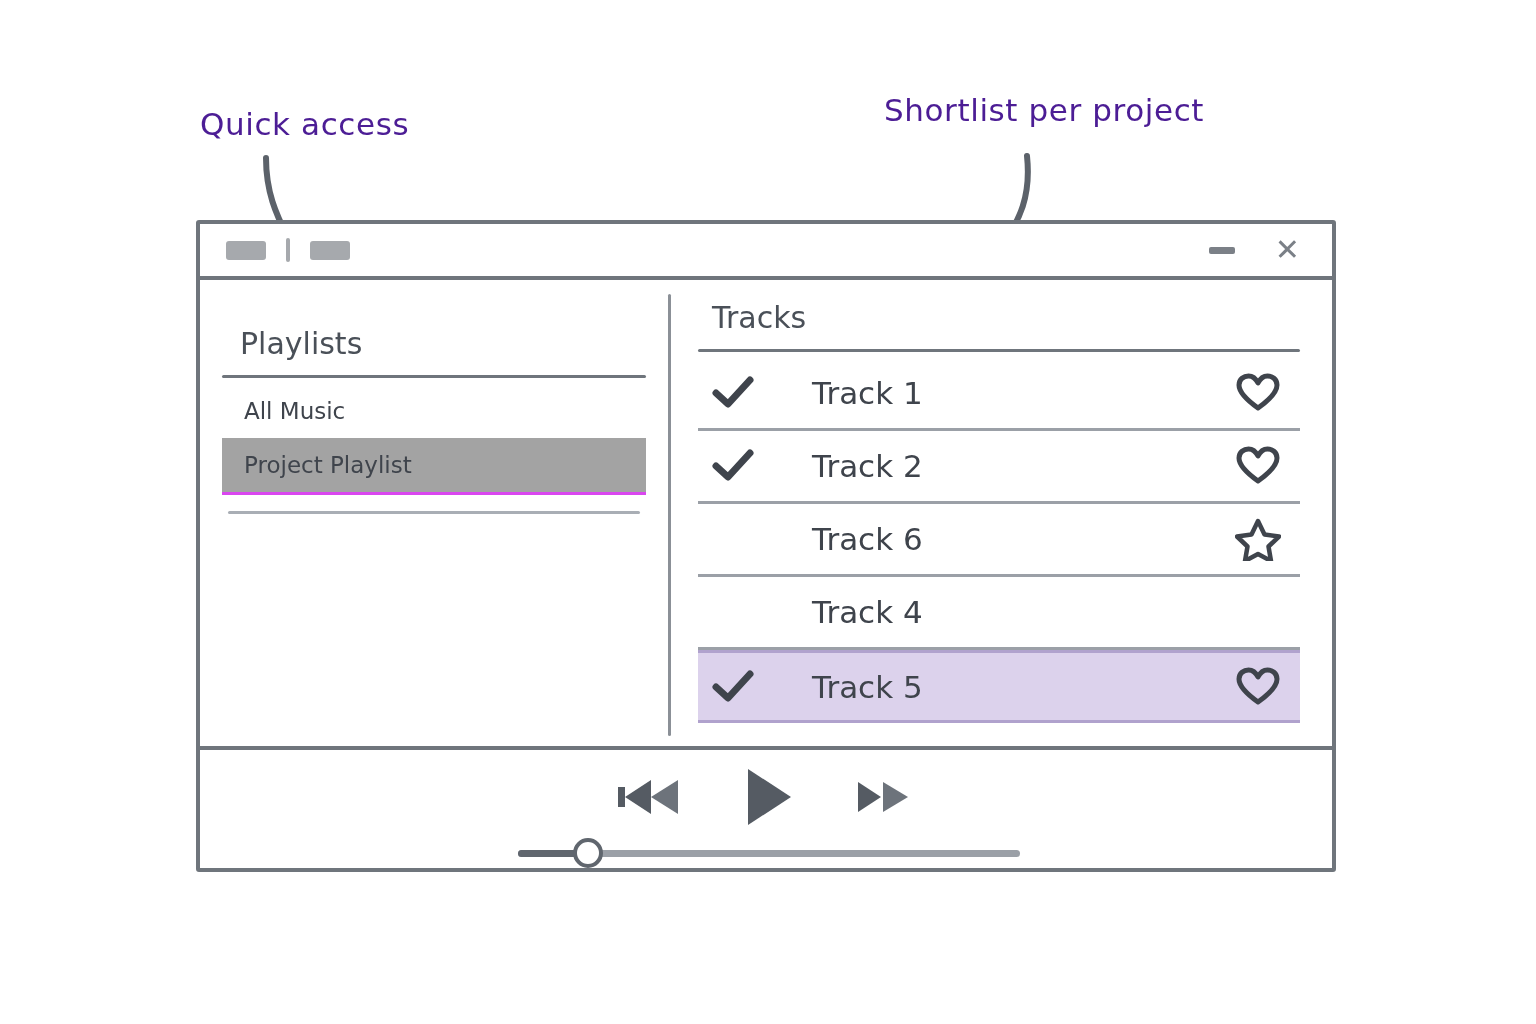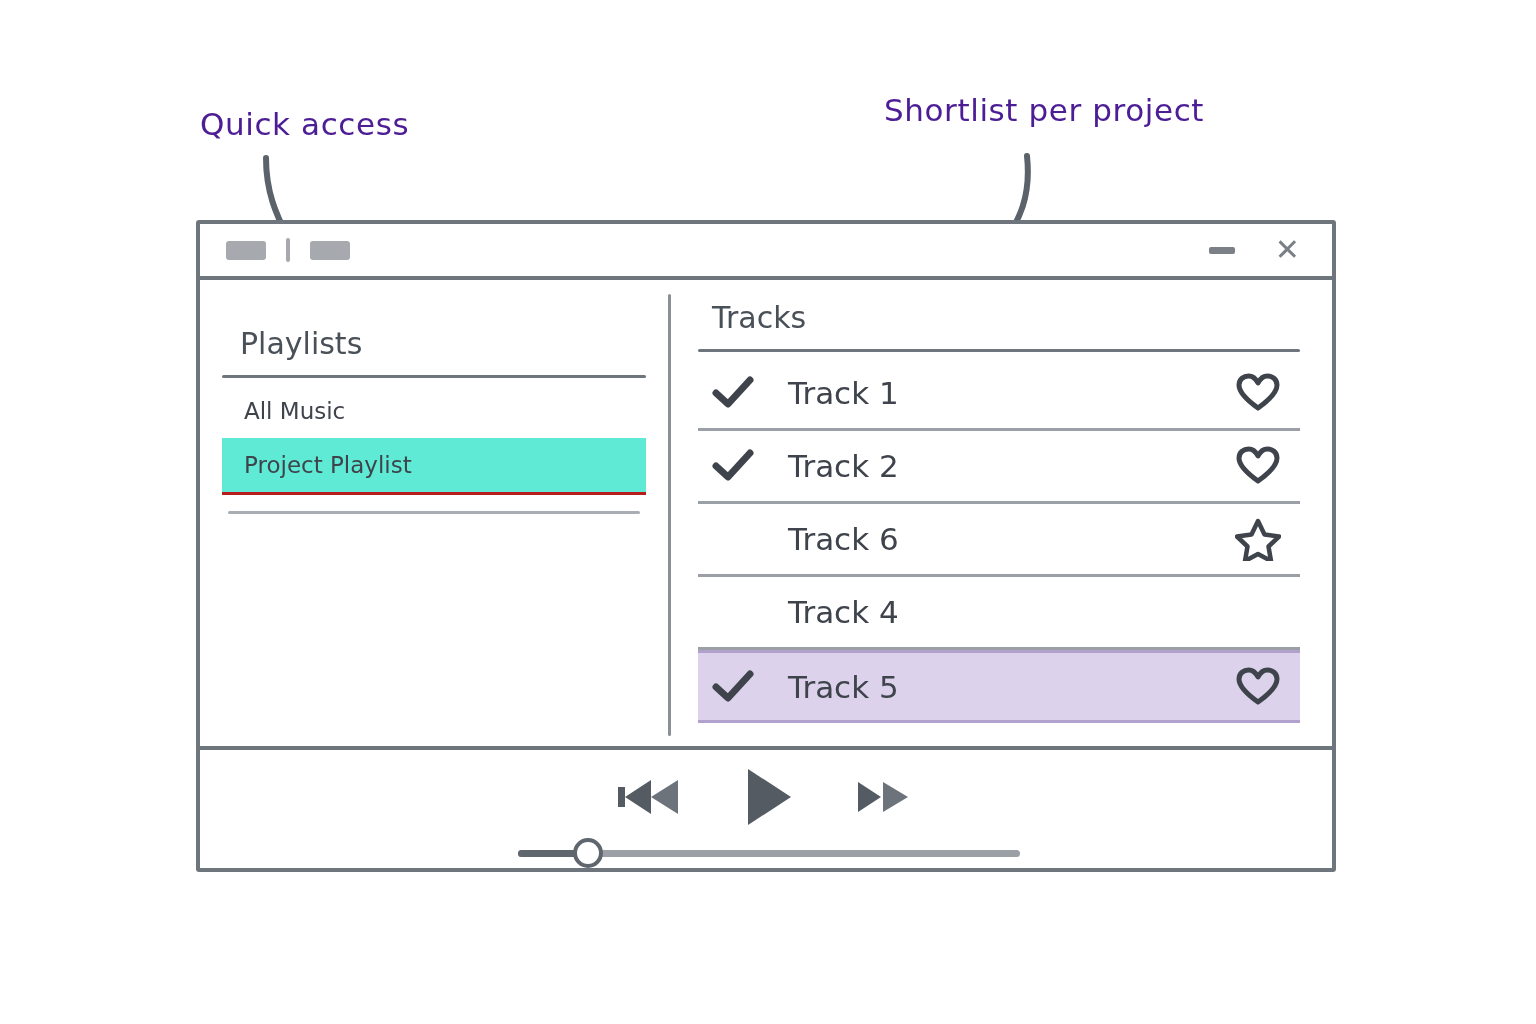--- a/index.html
+++ b/index.html
@@ -124,22 +124,22 @@
     border-radius: 2px;
     margin-bottom: 6px;
   }
   .playlist-item {
     font-size: 23px;
     color: #3f444c;
     padding: 14px 0 14px 22px;
     box-sizing: border-box;
   }
   .playlist-item.selected {
-    background: #5eead4;
-    border-bottom: 3px solid #b91c1c;
+    background: #a3a3a3;
+    border-bottom: 3px solid #d946ef;
   }
   #playlists-bottom-rule {
     height: 3px;
     background: #a9aeb5;
     border-radius: 2px;
     margin: 16px 6px 0 6px;
   }
 
   
   #tracks-panel {
@@ -148,20 +148,21 @@
     padding: 20px 32px 0 30px;
   }
   #tracks-panel .panel-heading { padding-left: 14px; }
   .track-row {
     display: flex;
     align-items: center;
     height: 73px;
     border-bottom: 3px solid #9ba0a7;
     box-sizing: border-box;
     padding: 0 14px 0 4px;
+    gap: 24px;
   }
   .track-row.selected {
     background: #dcd2ec;
     border-bottom: 3px solid #b0a2cd;
     border-top: 3px solid #b0a2cd;
   }
   .track-check {
     width: 76px;
     flex: none;
     display: flex;

